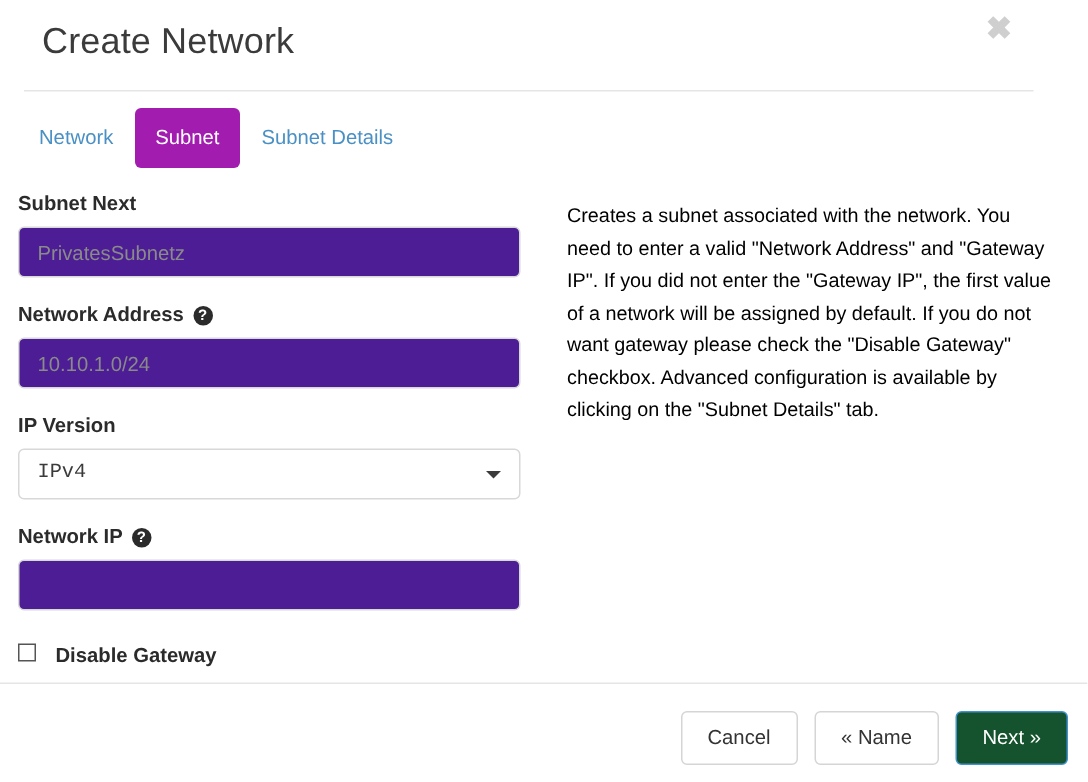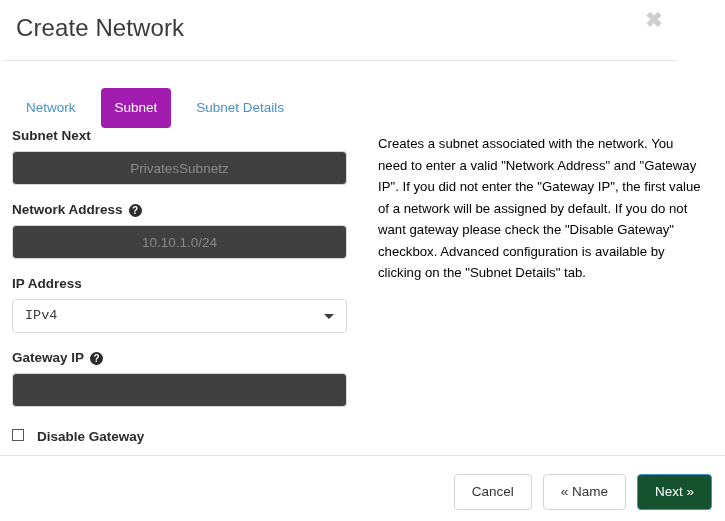--- a/index.html
+++ b/index.html
@@ -12,21 +12,21 @@
     height: 521px;
     font-family: "Liberation Sans", sans-serif;
     color: #333333;
     overflow: hidden;
     position: relative;
   }
 
   
   .modal-header {
     position: absolute;
-    left: 4px; top: 0;
+    left: 16px; top: 0;
     width: 673px;
     height: 61px;
     border-bottom: 1px solid #e5e5e5;
     box-sizing: border-box;
   }
   .modal-title {
     position: absolute;
     left: 12px;
     top: 14px;
     font-size: 24px;
@@ -47,25 +47,25 @@
     color: #cfcfcf;
     font-weight: bold;
     cursor: pointer;
     user-select: none;
   }
 
   
   .tabs {
     position: absolute;
     left: 12px;
-    top: 88px;
+    top: 72px;
     height: 40px;
     display: flex;
     align-items: center;
-    gap: 11px;
+    gap: 0px;
   }
   .tab {
     font-size: 13.5px;
     color: #4a90c4;
     padding: 11px 14px;
     border-radius: 4px;
     cursor: pointer;
     line-height: 18px;
     white-space: nowrap;
   }
@@ -110,23 +110,22 @@
     display: block;
     width: 335px;
     height: 34px;
     box-sizing: border-box;
     border: 1px solid #d8d8d8;
     border-radius: 4px;
     padding: 0 12px;
     font-size: 13.5px;
     font-family: "Liberation Sans", sans-serif;
     color: #8a8a8a;
-    background: #404040;
+    background: #4c1d95;
     outline: none;
-    text-align: center;
   }
   .text-input::placeholder { color: #8a8a8a; }
 
   .select-wrap {
     position: relative;
     width: 335px;
     height: 34px;
     font-family: Liberation Mono, monospace;
   }
   .select-box {
@@ -251,31 +250,31 @@
   <div class="field">
     <div class="field-label">
       <span>Network Address</span>
       <span class="help-icon">?</span>
     </div>
     <input class="text-input" type="text" value="10.10.1.0/24" style="">
   </div>
 
   <div class="field">
     <div class="field-label">
-      <span>IP Address</span>
+      <span>IP Version</span>
     </div>
     <div class="select-wrap">
       <div class="select-box">IPv4</div>
       <span class="caret"></span>
     </div>
   </div>
 
   <div class="field">
     <div class="field-label">
-      <span>Gateway IP</span>
+      <span>Network IP</span>
       <span class="help-icon">?</span>
     </div>
     <input class="text-input" type="text" value="" style="">
   </div>
 
   <div class="checkbox-row">
     <span class="checkbox-box"></span>
     <span class="checkbox-label">Disable Gateway</span>
   </div>
 

